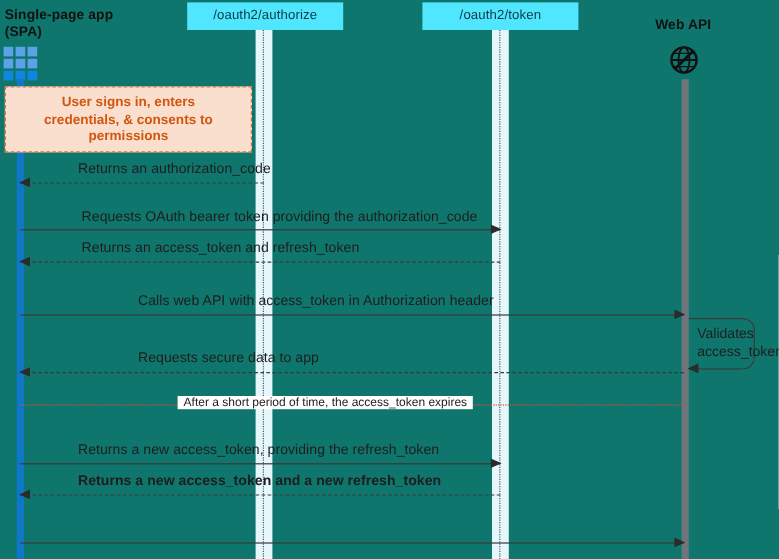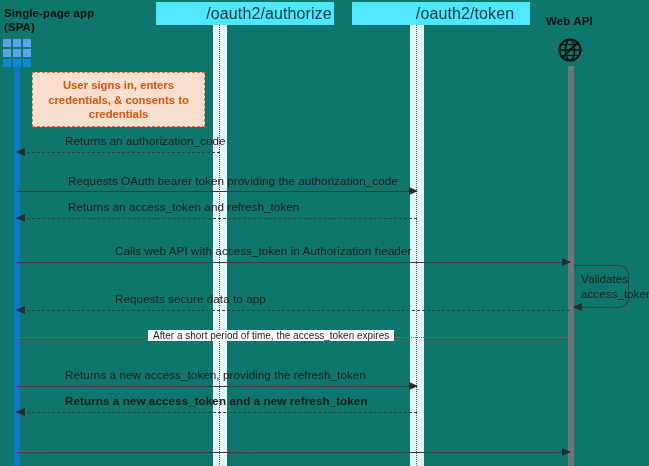--- a/index.html
+++ b/index.html
@@ -24,26 +24,25 @@
     font-size: 11.5px;
     font-weight: bold;
     color: #111111;
     line-height: 14px;
     letter-spacing: 0.1px;
   }
   .endpoint-box {
     position: absolute;
     background: #50E6FF;
     color: #0b3b45;
-    font-size: 16px;
+    font-size: 11px;
     text-align: center;
     line-height: 23px;
     height: 23px;
     letter-spacing: 0.1px;
-    padding-left: 48px;
   }
 
   
   .lifeline-band {
     position: absolute;
     background: #E6F7FB;
   }
   .lifeline-dotted {
     position: absolute;
     width: 0;
@@ -234,24 +233,24 @@
   <div class="lifeline-band" style="left:213px; top:25px; width:14px; height:441px;"></div>
   <div class="lifeline-dotted" style="left:219px; top:25px; height:441px;"></div>
 
   <div class="lifeline-band" style="left:410px; top:25px; width:14px; height:441px;"></div>
   <div class="lifeline-dotted" style="left:416px; top:25px; height:441px;"></div>
 
   <div class="lifeline-bar-blue" style="left:14px; top:66px; width:6px; height:400px;"></div>
 
   <div class="lifeline-bar-gray" style="left:568px; top:66px; width:6px; height:400px;"></div>
 
-  <div class="note-box" style="left:32px; top:72px; width:173px; height:55px;">
+  <div class="note-box" style="left:4px; top:72px; width:206px; height:55px;">
     <div>User signs in, enters</div>
     <div>credentials, &amp; consents to</div>
-    <div>credentials</div>
+    <div>permissions</div>
   </div>
 
   <div class="msg-label" style="left:35px; top:134px;">Returns an authorization_code</div>
   <div class="msg dashed" style="left:17px; top:152px; width:203px;">
     <div class="line"></div>
     <div class="arrow-left"></div>
   </div>
 
   <div class="msg-label" style="left:38px; top:174px;">Requests OAuth bearer token providing the authorization_code</div>
   <div class="msg" style="left:17px; top:191px; width:400px;">

